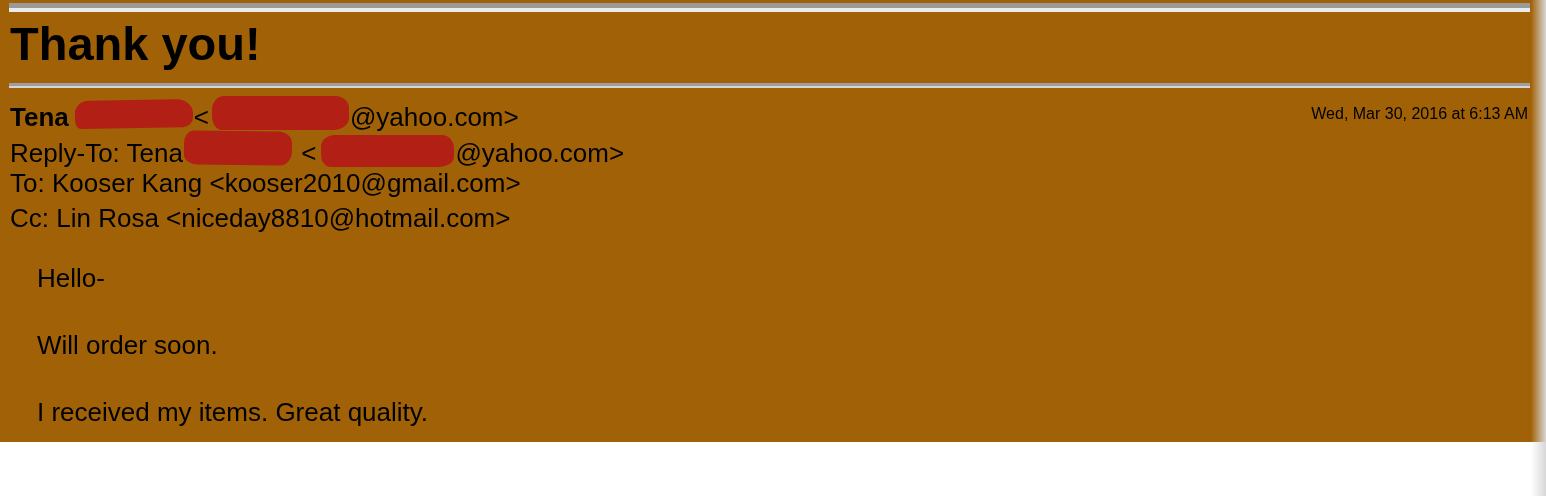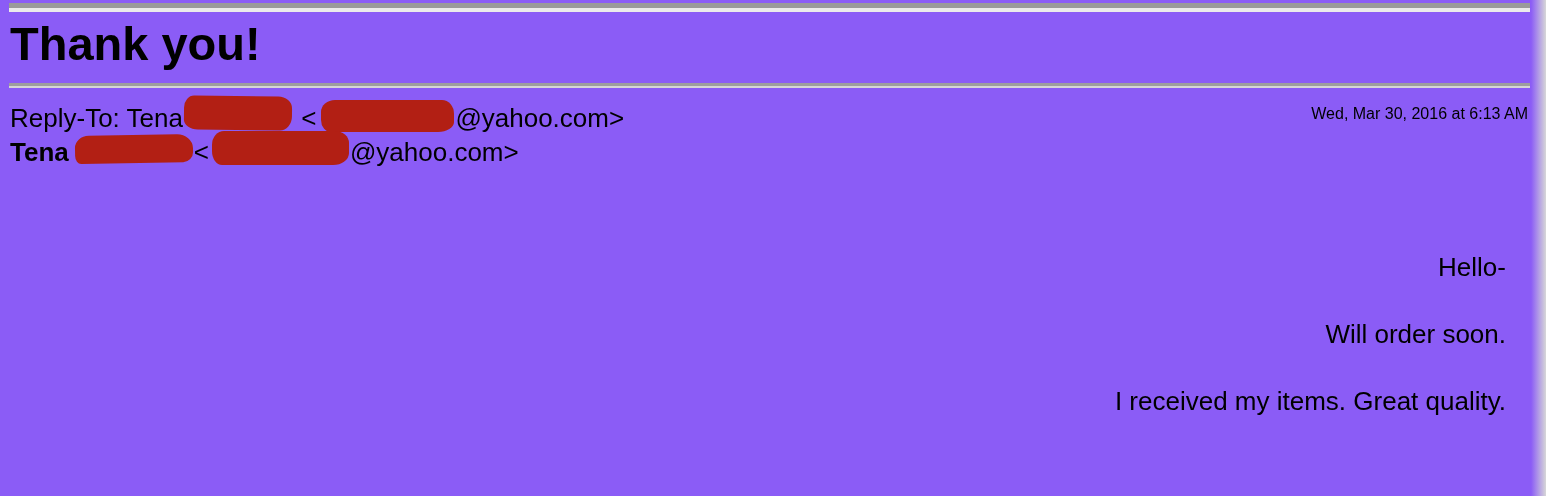--- a/index.html
+++ b/index.html
@@ -3,21 +3,21 @@
 <meta charset="utf-8">
 <style>
   * { margin: 0; padding: 0; box-sizing: border-box; }
   html, body {
     width: 1546px; height: 496px;
     background: #ffffff;
     font-family: "Liberation Sans", "DejaVu Sans", sans-serif;
     color: #000000;
     overflow: hidden;
   }
-  .page { position: relative; width: 1546px; height: 496px; background: #8b5cf6; }
+  .page { position: relative; width: 1546px; height: 442px; background: #a16207; }
 
   
   .top-bar {
     position: absolute; left: 9px; right: 16px; top: 3px; height: 5px;
     background: #9a9a9a;
   }
   .top-bar-light {
     position: absolute; left: 9px; right: 16px; top: 8px; height: 4px;
     background: #ebebeb;
   }
@@ -68,21 +68,21 @@
             vertical-align: -3px; transform: rotate(0.6deg); }
   .blob-d { width: 133px; height: 32px; margin: 0 1px 0 5px;
             border-radius: 14px 12px 16px 10px / 12px 14px 10px 12px;
             vertical-align: -5px; }
 
   
   .body-text {
     position: absolute; left: 37px; top: 252px; right: 40px;
     font-size: 26px; line-height: 30px;
   }
-  .body-text p { margin: 0 0 37px 0; white-space: nowrap; text-align: right; }
+  .body-text p { margin: 11px 0 37px 0; white-space: nowrap; }
 
   
   .edge-shade {
     position: absolute; top: 0; right: 0; width: 15px; height: 496px;
     background: linear-gradient(to right, rgba(255,255,255,0), #d7d7d7);
   }
 </style>
 </head>
 <body>
 
@@ -90,22 +90,24 @@
 
   <div class="top-bar"></div>
   <div class="top-bar-light"></div>
 
   <h1 class="subject">Thank you!</h1>
 
   <div class="subject-rule"></div>
   <div class="subject-rule-light"></div>
 
   <div class="hdr">
+    <div class="line"><span class="from-name">Tena</span><span class="blob blob-a" style="background: rgb(178, 31, 20);"></span><span>&lt;</span><span class="blob blob-b" style="background: rgb(178, 31, 20);"></span><span>@yahoo.com&gt;</span></div>
     <div class="line"><span>Reply-To: Tena</span><span class="blob blob-c" style="background: rgb(178, 31, 20);"></span> <span>&lt;</span><span class="blob blob-d" style="background: rgb(178, 31, 20);"></span><span>@yahoo.com&gt;</span></div>
-    <div class="line"><span class="from-name">Tena</span><span class="blob blob-a" style="background: rgb(178, 31, 20);"></span><span>&lt;</span><span class="blob blob-b" style="background: rgb(178, 31, 20);"></span><span>@yahoo.com&gt;</span></div>
+    <div class="line">To: Kooser Kang &lt;kooser2010@gmail.com&gt;</div>
+    <div class="line">Cc: Lin Rosa &lt;niceday8810@hotmail.com&gt;</div>
   </div>
 
   <div class="date">Wed, Mar 30, 2016 at 6:13 AM</div>
 
   <div class="body-text">
     <p>Hello-</p>
     <p>Will order soon.</p>
     <p>I received my items. Great quality.</p>
   </div>
 

